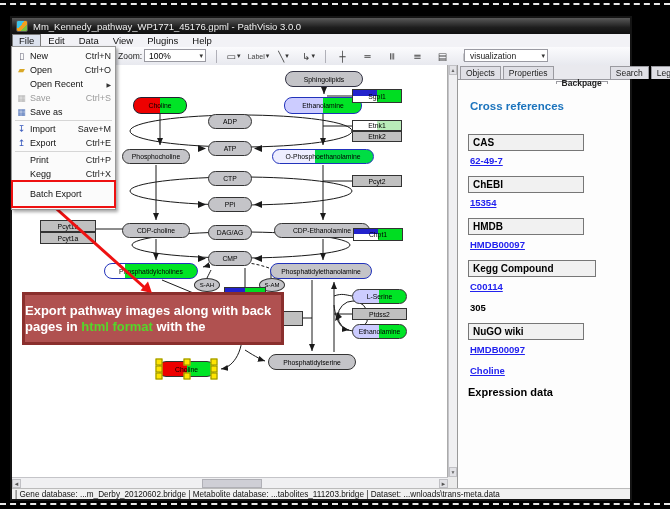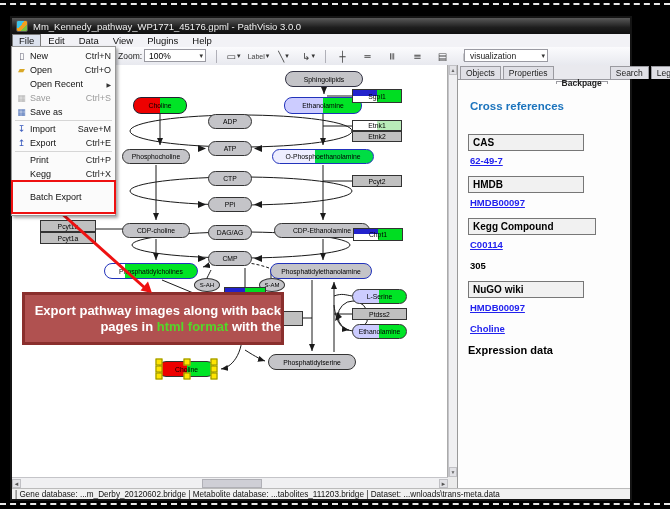--- a/index.html
+++ b/index.html
@@ -87,26 +87,26 @@
        font-size:9px;padding:2px 0;box-sizing:border-box;}
   .fm-item{height:14px;display:flex;align-items:center;padding:0 4px 0 3px;color:#111;}
   .fm-item.disabled{color:#9a9a9a;}
   .fm-icon{width:13px;text-align:center;margin-right:2px;font-size:9px;
        font-family:"DejaVu Sans",sans-serif;}
   .fm-label{flex:1;}
   .fm-shortcut{color:#222;}
   .fm-item.disabled .fm-shortcut{color:#9a9a9a;}
   .fm-sub{font-size:6px;color:#333;}
   .fm-sep{height:1px;background:#d6d6d6;margin:1px 3px;}
-  .fm-highlight{outline:2px solid var(--arrow_red);outline-offset:-1px;height:32px;}
+  .fm-highlight{outline:2px solid var(--arrow_red);outline-offset:-1px;height:26px;}
   
   #annotation{position:absolute;left:22px;top:292px;width:262px;height:53px;z-index:50;
        background:var(--annotation_bg);border:3px solid var(--annotation_border);
        box-sizing:border-box;color:#fff;font-weight:bold;font-size:13px;line-height:15.5px;
-       text-align:right;display:flex;flex-direction:column;justify-content:center;}
+       text-align:left;display:flex;flex-direction:column;justify-content:center;}
   #annotation .green{color:var(--annotation_green);}
   #red-arrow{position:absolute;left:0;top:0;z-index:55;pointer-events:none;}
 </style>
 </head>
 <body>
 
 <div class="dash-line" style="top:3px;"></div>
 <div class="dash-line" style="top:503px;"></div>
 
 <div id="win">
@@ -277,20 +277,22 @@
           <div class="tab">Legend</div>
         </div>
       <div id="bp-content">
         <div id="bp-heading">Cross references</div>
         <div id="bp-sections">
             <div class="bp-section">
               <div class="bp-title">CAS</div>
               <span class="bp-val link">62-49-7</span>
             </div>
             <div class="bp-section">
+              <div class="bp-title">ChEBI</div>
+              <span class="bp-val link">15354</span>
             </div>
             <div class="bp-section">
               <div class="bp-title">HMDB</div>
               <span class="bp-val link">HMDB00097</span>
             </div>
             <div class="bp-section">
               <div class="bp-title wide">Kegg Compound</div>
               <span class="bp-val link">C00114</span>
             </div>
             <div class="bp-section">

